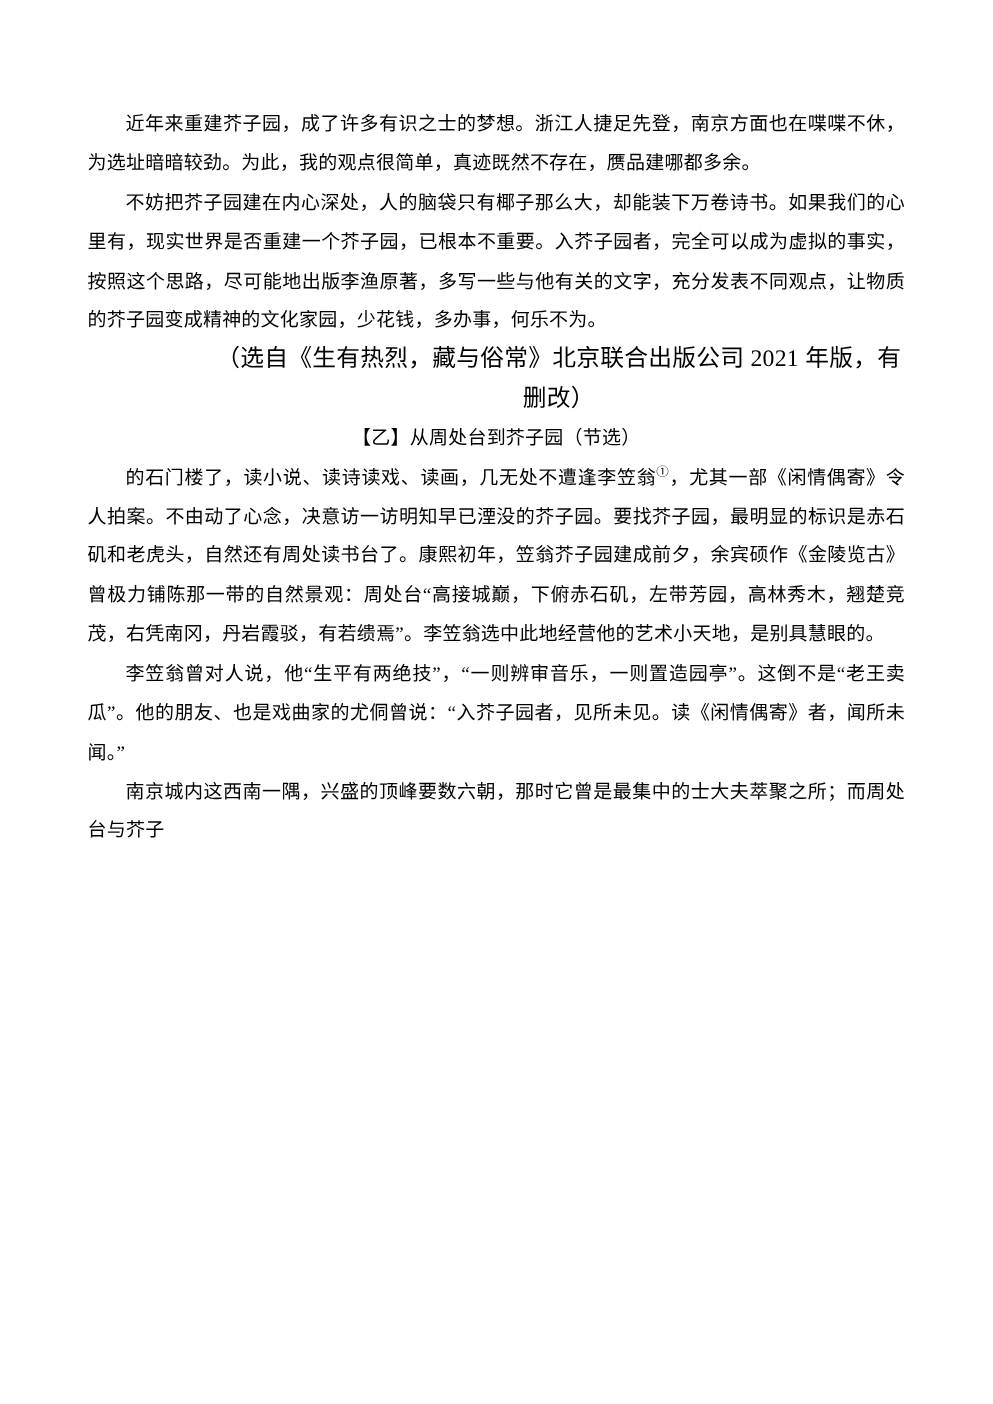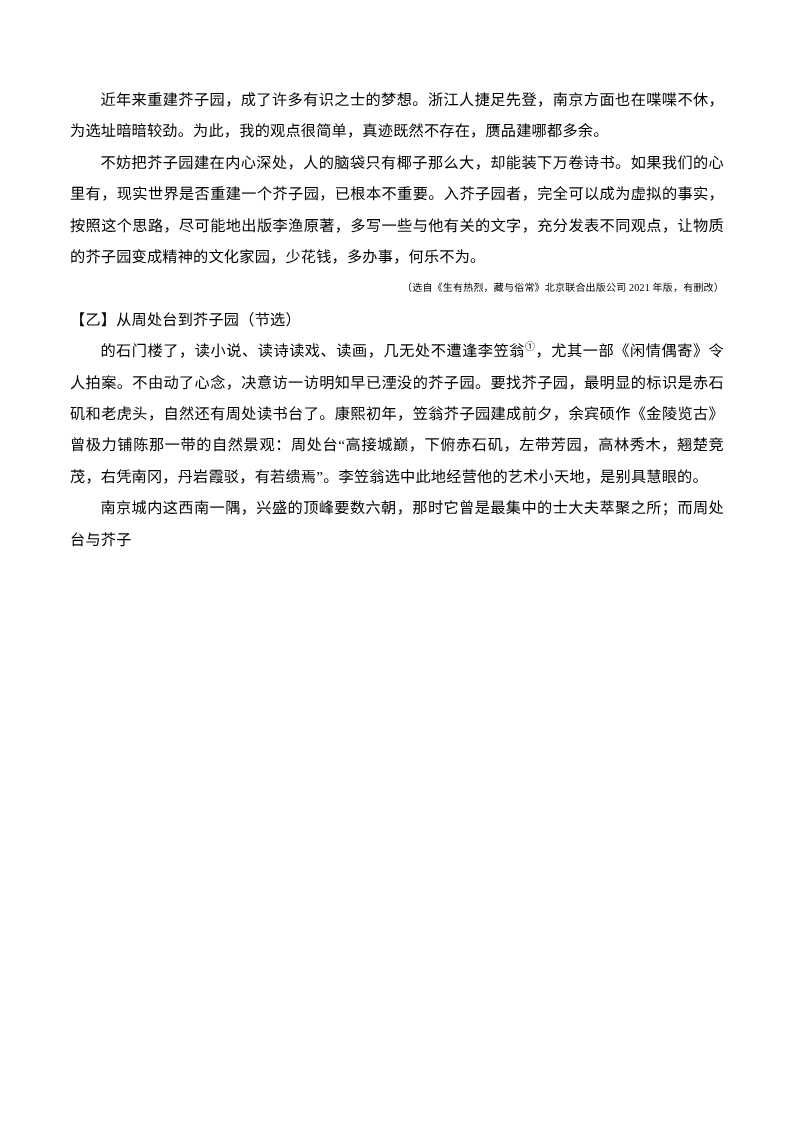--- a/index.html
+++ b/index.html
@@ -37,29 +37,29 @@
     text-indent: 2em;
     letter-spacing: 0.2px;
     word-break: break-all;
     -webkit-hyphens: none;
     hyphens: none;
   }
   p.centered {
     margin: 0;
     font-size: 15.2px;
     line-height: 31.4px;
-    text-align: left;
+    text-align: center;
     text-indent: 0;
     letter-spacing: 0.2px;
   }
   p.right-ish {
     margin: 0;
-    font-size: 10px;
+    font-size: 19px;
     line-height: 31.4px;
-    text-align: right;
+    text-align: center;
     text-indent: 0;
     letter-spacing: 0.2px;
     padding-left: 100px;
   }
   .title-line {
     font-size: 15.2px;
   }
   .author-line {
     font-size: 15.2px;
   }
@@ -86,18 +86,19 @@
 
     <p class="right-ish">（选自《生有热烈，藏与俗常》北京联合出版公司 2021 年版，有删改）</p>
 
     <p class="centered title-line">【乙】从周处台到芥子园（节选）</p>
 
 
     <p class="para"><span>的石门楼了，读小说、读诗读戏、读画，几无处不遭逢李笠翁</span><sup class="note-mark">①</sup><span>，尤其一部《闲情偶寄》令人拍案。不由动了心念，决意访一访明知早已湮没的芥子园。要找芥子园，最明显的标识是赤石矶和老虎头，自然还有周处读书台了。康熙初年，笠翁芥子园建成前夕，余宾硕作《金陵览古》曾极力铺陈那一带的自然景观：周处台“高接城巅，下俯赤石矶，左带芳园，高林秀木，翘楚竞茂，右凭南冈，丹岩霞驳，有若缋焉”。李笠翁选中此地经营他的艺术小天地，是别具慧眼的。</span></p>
 
 
 
+    <p class="para">李笠翁曾对人说，他“生平有两绝技”，“一则辨审音乐，一则置造园亭”。这倒不是“老王卖瓜”。他的朋友、也是戏曲家的尤侗曾说：“入芥子园者，见所未见。读《闲情偶寄》者，闻所未闻。”</p>
 
 
     <p class="para">南京城内这西南一隅，兴盛的顶峰要数六朝，那时它曾是最集中的士大夫萃聚之所；而周处台与芥子</p>
 
   </div>
 </div>
 
 </body></html>

